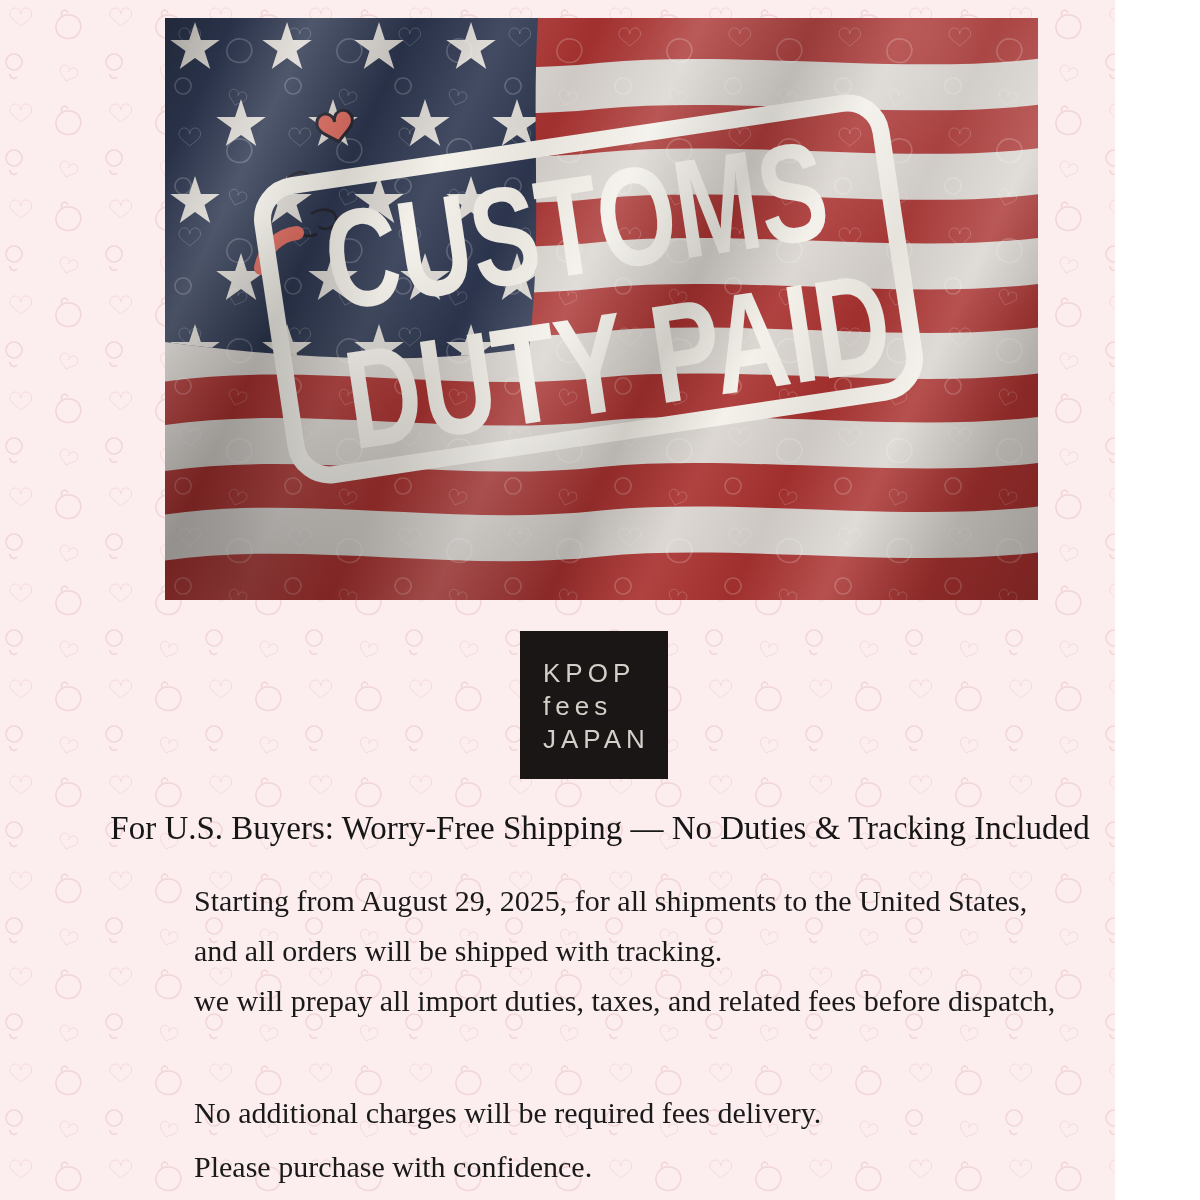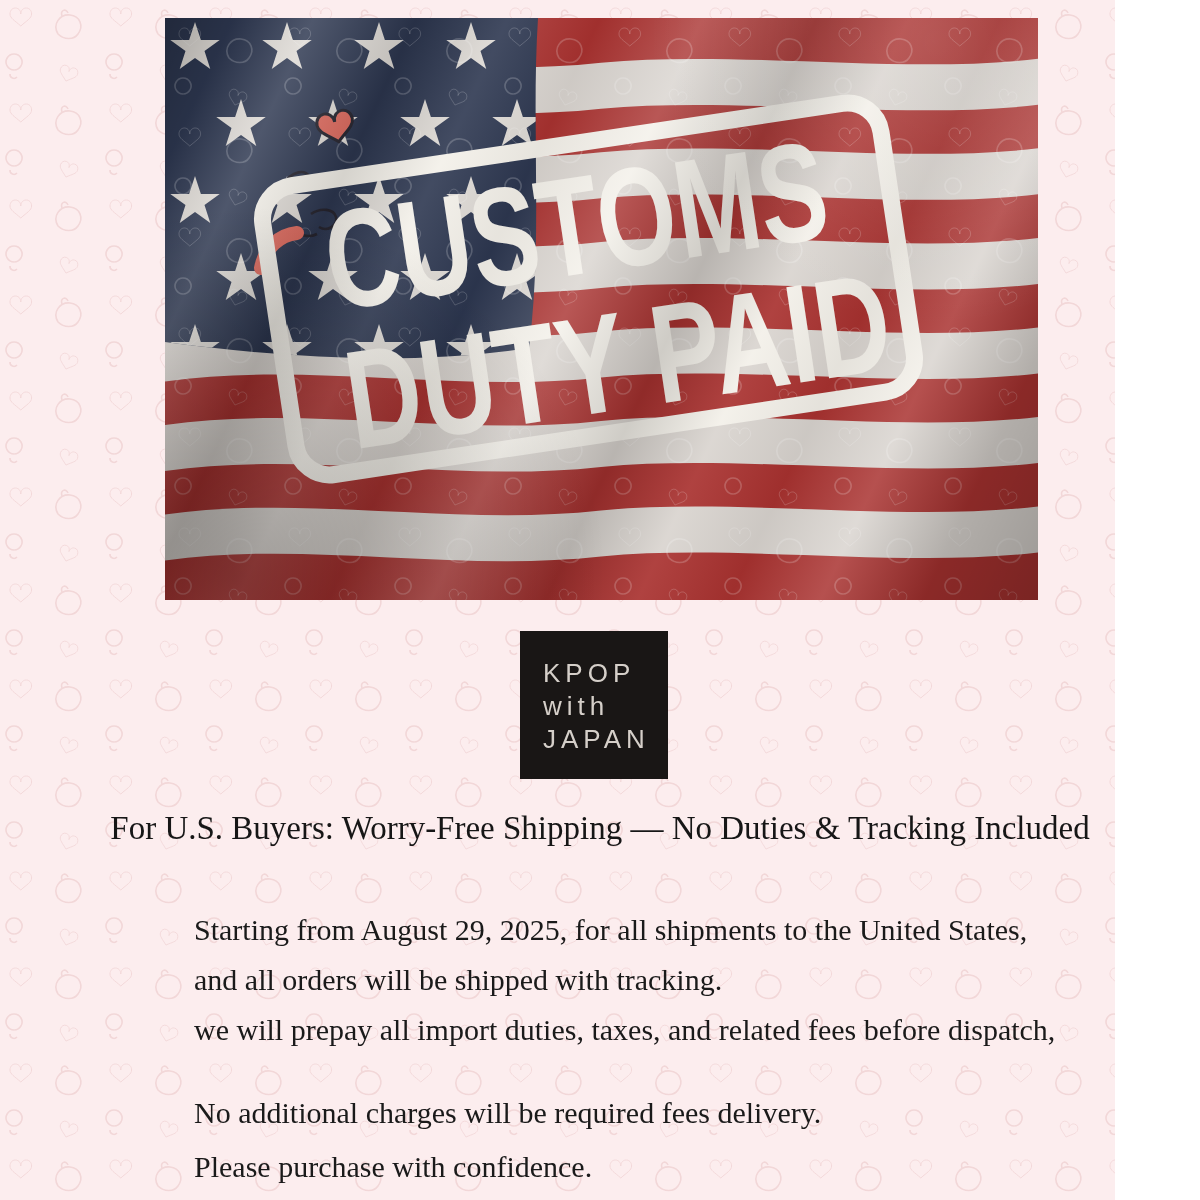--- a/index.html
+++ b/index.html
@@ -19,21 +19,21 @@
         rgba(0,0,0,.06) 73%, rgba(255,255,255,.15) 81%, rgba(0,0,0,.18) 90%,
         rgba(0,0,0,.28) 100%);}
   .logo{position:absolute;left:520px;top:631px;width:148px;height:148px;background:#191615;z-index:1;
     box-sizing:border-box;padding:26px 0 0 23px;}
   .logo .ln{font-family:"Liberation Sans",sans-serif;font-size:26px;line-height:33px;
     color:#d5cfc9;letter-spacing:5px;font-weight:400;}
   .headline{position:absolute;left:0;top:810px;width:1200px;text-align:center;
     font-size:33px;color:#161616;z-index:1;}
   .para{position:absolute;left:194px;z-index:1;color:#1a1a1a;font-size:30px;}
   .para .line{white-space:nowrap;}
-  .p1{top:905px;}
+  .p1{top:876px;}
   .p1 .line{line-height:50px;}
   .p2{top:1086px;}
   .p2 .line{line-height:54px;}
 </style>
 </head>
 <body>
 
 <div class="page">
 
   <svg class="bg-pattern" width="1200" height="1200" aria-hidden="true">
@@ -123,21 +123,21 @@
         <rect x="111" y="125" width="625" height="292" rx="34" fill="none" stroke="#f3f0e9" stroke-width="17"></rect>
         <text x="168" y="255" font-size="140" textLength="505" lengthAdjust="spacingAndGlyphs">CUSTOMS</text>
         <text x="168" y="395" font-size="140" textLength="548" lengthAdjust="spacingAndGlyphs">DUTY PAID</text>
       </g>
     </svg>
     <div class="fold-overlay"></div>
   </div>
 
   <div class="logo">
     <div class="ln">KPOP</div>
-    <div class="ln">with</div>
+    <div class="ln">fees</div>
     <div class="ln">JAPAN</div>
   </div>
 
   <div class="headline">For U.S. Buyers: Worry-Free Shipping — No Duties &amp; Tracking Included</div>
 
   <div class="para p1">
     <div class="line">Starting from August 29, 2025, for all shipments to the United States,</div>
     <div class="line">and all orders will be shipped with tracking.</div>
     <div class="line">we will prepay all import duties, taxes, and related fees before dispatch,</div>
   </div>

